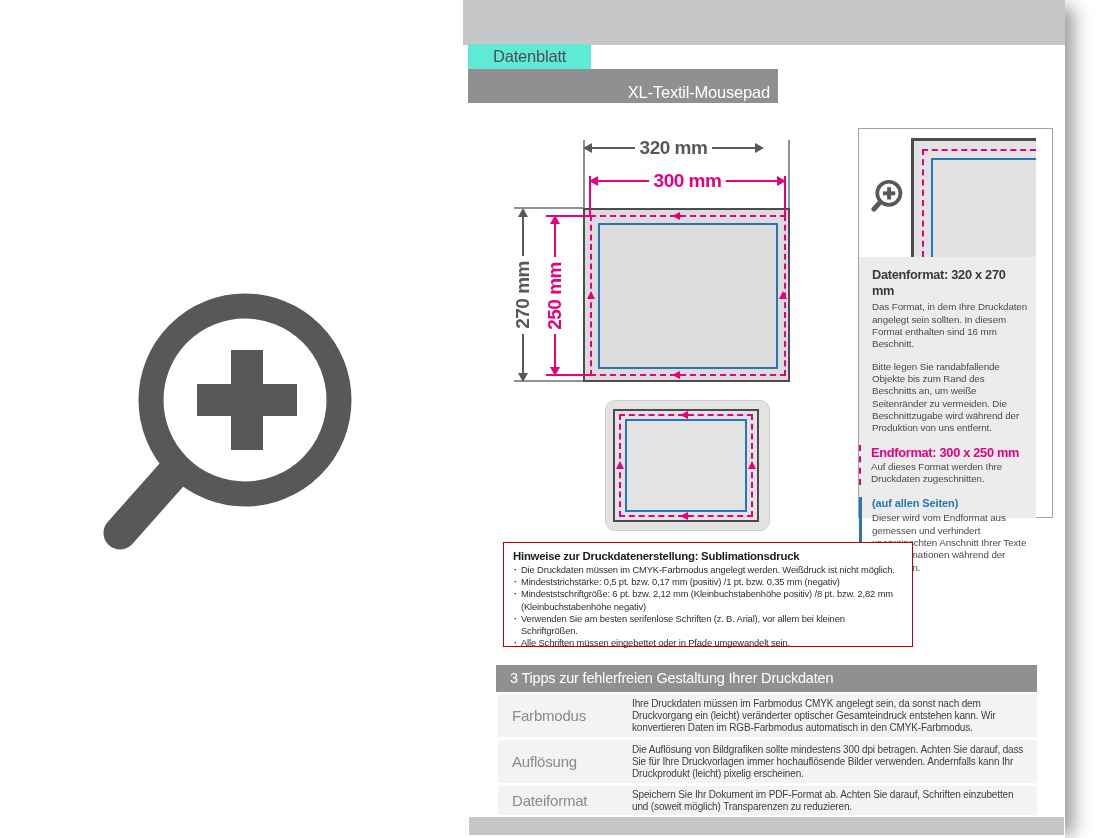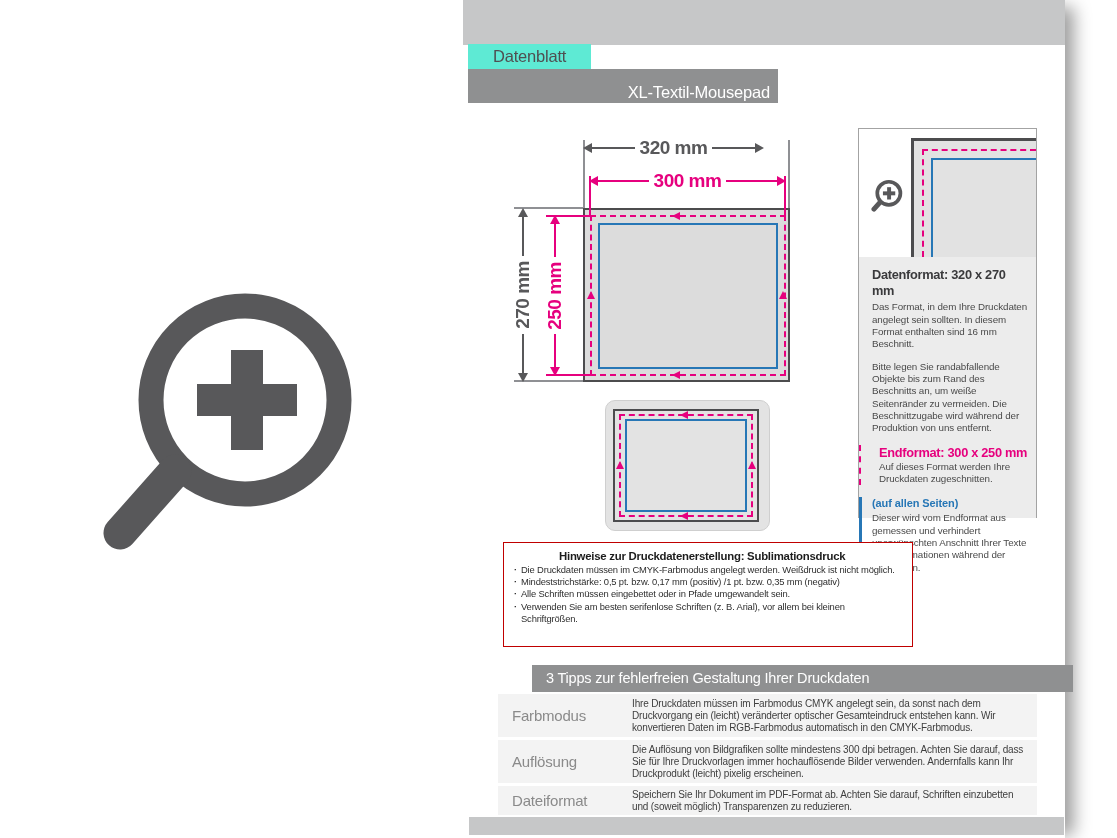--- a/index.html
+++ b/index.html
@@ -43,55 +43,55 @@
   .mk{position:absolute;width:0;height:0;border:4px solid transparent;}
   .mk.h{border-left:0;border-right:8px solid #e6007e;}
   .mk.v{border-top:0;border-bottom:8px solid #e6007e;}
   
   .prev-outer{position:absolute;left:605px;top:400px;width:165px;height:131px;background:#e3e3e3;
        border:1px solid #cfcfcf;border-radius:10px;box-sizing:border-box;}
   .prev-dark{position:absolute;left:613px;top:409px;width:146px;height:113px;box-sizing:border-box;border:2px solid #4c4c4e;}
   .prev-cut{position:absolute;left:619px;top:414px;width:134px;height:103px;box-sizing:border-box;border:2px dashed #e6007e;}
   .prev-safe{position:absolute;left:625px;top:419px;width:122px;height:93px;box-sizing:border-box;border:2px solid #2777b6;}
   
-  .panel{position:absolute;left:858px;top:128px;width:179px;height:390px;box-sizing:border-box;
+  .panel{position:absolute;left:858px;top:128px;width:195px;height:390px;box-sizing:border-box;
          border:1px solid #a3a3a3;background:#fff;}
   .panel-illus{position:absolute;left:0;top:0;width:177px;height:128px;overflow:hidden;background:#fff;}
   .pi-gray{position:absolute;left:52px;top:9px;width:125px;height:119px;background:#e2e2e2;
            border-left:3px solid #4c4c4e;border-top:3px solid #4c4c4e;box-sizing:border-box;}
   .pi-cut{position:absolute;left:63px;top:20px;width:114px;height:108px;
           border-left:2px dashed #e6007e;border-top:2px dashed #e6007e;box-sizing:border-box;}
   .pi-safe{position:absolute;left:72px;top:29px;width:105px;height:99px;
            border-left:2px solid #2777b6;border-top:2px solid #2777b6;box-sizing:border-box;}
   .smallzoom{position:absolute;left:12px;top:50px;}
   .panel-text{position:absolute;left:0;top:128px;width:177px;height:261px;background:#ececec;
               box-sizing:border-box;padding:10px 8px 8px 0;font-size:9.8px;line-height:1.26;
               color:#4a4a4a;letter-spacing:-0.1px;}
   .panel-text>div{padding-left:13px;}
   .ip-title{font-size:12.8px;font-weight:bold;color:#3a3a3c;letter-spacing:-0.3px;margin-bottom:2px;}
   .ip-p{margin-bottom:10px;}
   .ip-sec{margin-top:3px;}
-  .ip-sec.end{border-left:2px dashed #e6007e;padding-left:18px;margin-bottom:12px;}
+  .ip-sec.end{border-left:2px dashed #e6007e;padding-left:10px;margin-bottom:12px;}
   .ip-sec.safe{border-left:3px solid #2777b6;padding-left:10px;}
   .ip-sec .st{font-size:12.8px;font-weight:bold;letter-spacing:-0.3px;}
   .ip-sec.end .st{color:#e6007e;}
   .ip-sec.safe .st,.ip-sec.safe .st2{color:#2777b6;}
   .ip-sec .st2{font-size:11px;font-weight:bold;margin-bottom:1px;}
   
   .notes{position:absolute;left:503px;top:542px;width:410px;height:105px;box-sizing:border-box;
          border:1.5px solid #c00000;background:#fff;padding:7px 8px 0 9px;}
-  .notes-title{font-size:11.4px;font-weight:bold;color:#1c1c1c;letter-spacing:-0.25px;margin-bottom:2px;margin-left:46px;}
+  .notes-title{font-size:11.4px;font-weight:bold;color:#1c1c1c;letter-spacing:-0.25px;margin-bottom:2px;}
   .notes ul{margin:0;padding:0;list-style:none;}
   .notes li{font-size:9.4px;line-height:1.3;color:#2e2e2e;letter-spacing:-0.15px;
             padding-left:8px;position:relative;}
   .notes li::before{content:"·";position:absolute;left:1px;top:0;font-weight:bold;}
   
   .tips-header{position:absolute;left:496px;top:665px;width:541px;height:27px;background:#8f9091;
                color:#fff;font-size:14.5px;line-height:27px;padding-left:14px;box-sizing:border-box;
-               letter-spacing:-0.2px;margin-left:36px;}
+               letter-spacing:-0.2px;}
   .tip-row{position:absolute;left:498px;width:539px;background:#f3f3f3;display:flex;box-sizing:border-box;overflow:hidden;}
   .tip-row .tl{width:134px;flex:none;display:flex;align-items:center;padding-left:14px;box-sizing:border-box;
                font-size:15px;color:#8a8a8a;letter-spacing:-0.2px;}
   .tip-row .tt{flex:1;font-size:10px;line-height:1.22;color:#3e3e3e;letter-spacing:-0.15px;
                padding:4px 6px 3px 0;align-self:center;}
   .r1{top:694px;height:43px;}
   .r2{top:740px;height:43px;}
   .r3{top:786px;height:29px;}
 </style>
 </head>
@@ -196,22 +196,23 @@
         <div>Dieser wird vom Endformat aus gemessen und verhindert unerwünschten Anschnitt Ihrer Texte und Informationen während der Produktion.</div>
       </div>
     </div>
   </div>
 
   <div class="notes">
     <div class="notes-title">Hinweise zur Druckdatenerstellung: Sublimationsdruck</div>
     <ul>
       <li>Die Druckdaten müssen im CMYK-Farbmodus angelegt werden. Weißdruck ist nicht möglich.</li>
       <li>Mindeststrichstärke: 0,5 pt. bzw. 0,17 mm (positiv) /1 pt. bzw. 0,35 mm (negativ)</li>
+      <li>Mindeststschriftgröße: 6 pt. bzw. 2,12 mm (Kleinbuchstabenhöhe positiv) /8 pt. bzw. 2,82 mm (Kleinbuchstabenhöhe negativ)</li>
+      <li>Verwenden Sie am besten serifenlose Schriften (z. B. Arial), vor allem bei kleinen Schriftgrößen.</li>
       <li>Alle Schriften müssen eingebettet oder in Pfade umgewandelt sein.</li>
-      <li>Verwenden Sie am besten serifenlose Schriften (z. B. Arial), vor allem bei kleinen Schriftgrößen.</li>
     </ul>
   </div>
 
   <div class="tips-header">3 Tipps zur fehlerfreien Gestaltung Ihrer Druckdaten</div>
   <div class="tip-row r1">
     <div class="tl">Farbmodus</div>
     <div class="tt">Ihre Druckdaten müssen im Farbmodus CMYK angelegt sein, da sonst nach dem Druckvorgang ein (leicht) veränderter optischer Gesamteindruck entstehen kann. Wir konvertieren Daten im RGB-Farbmodus automatisch in den CMYK-Farbmodus.</div>
   </div>
   <div class="tip-row r2">
     <div class="tl">Auflösung</div>

